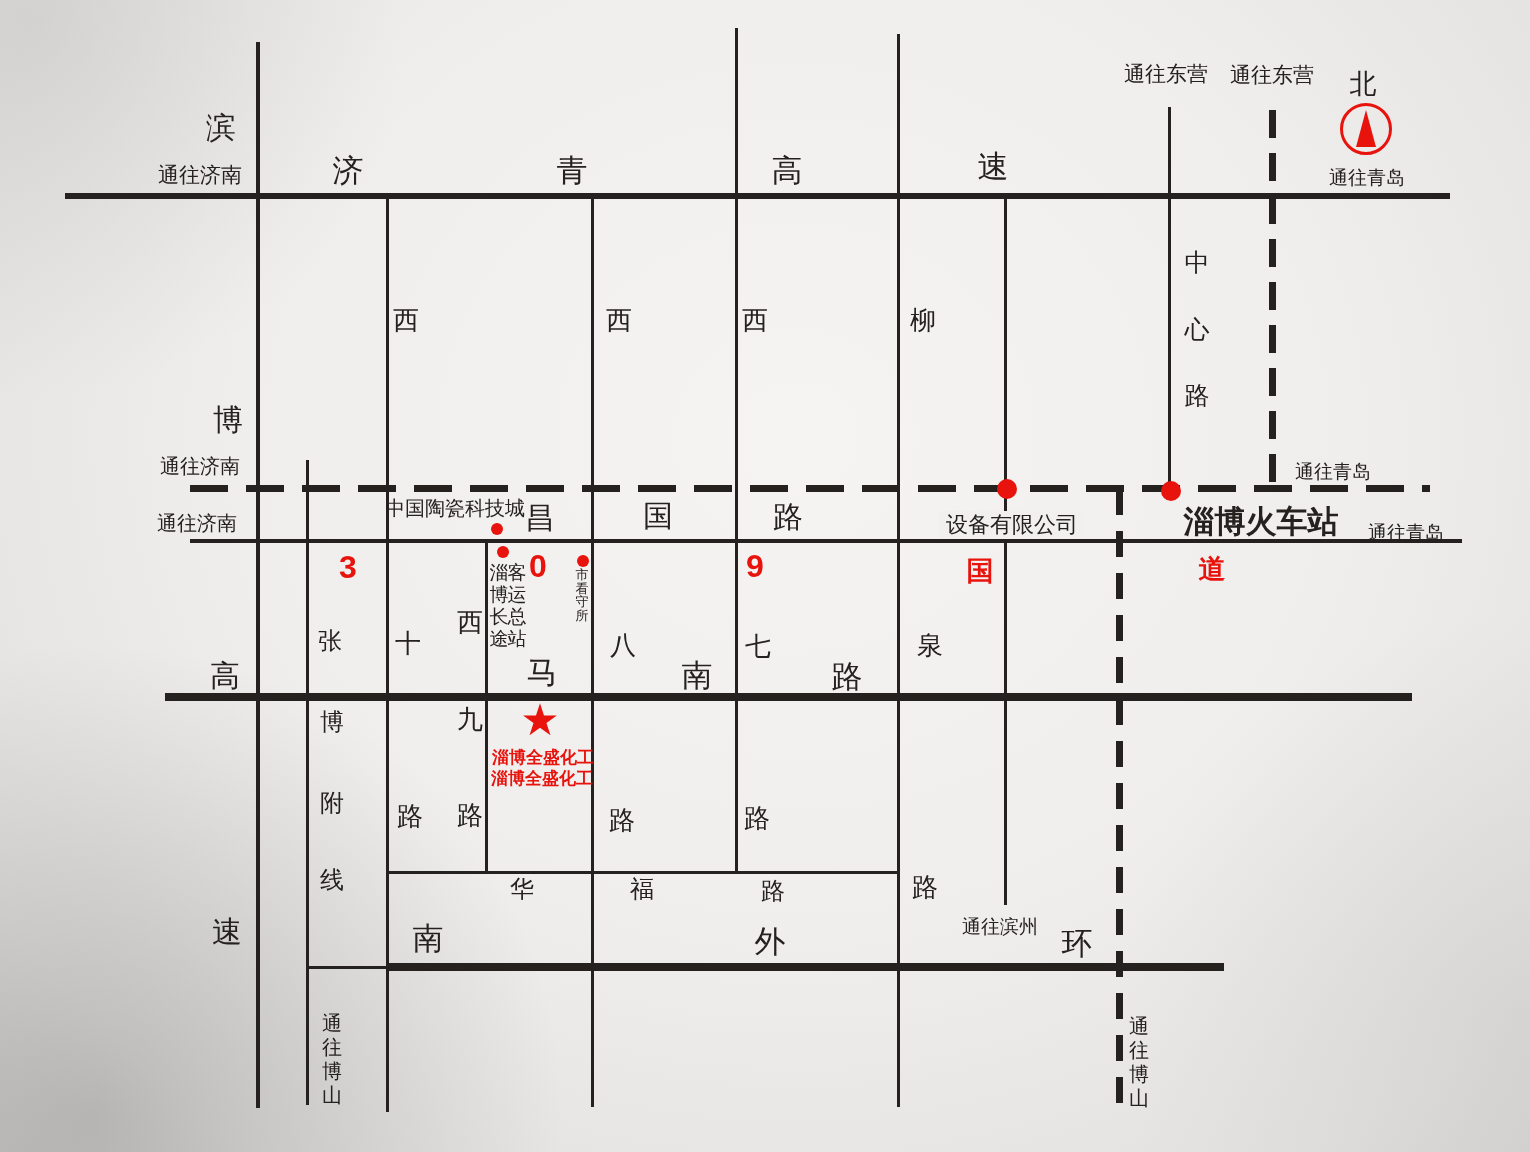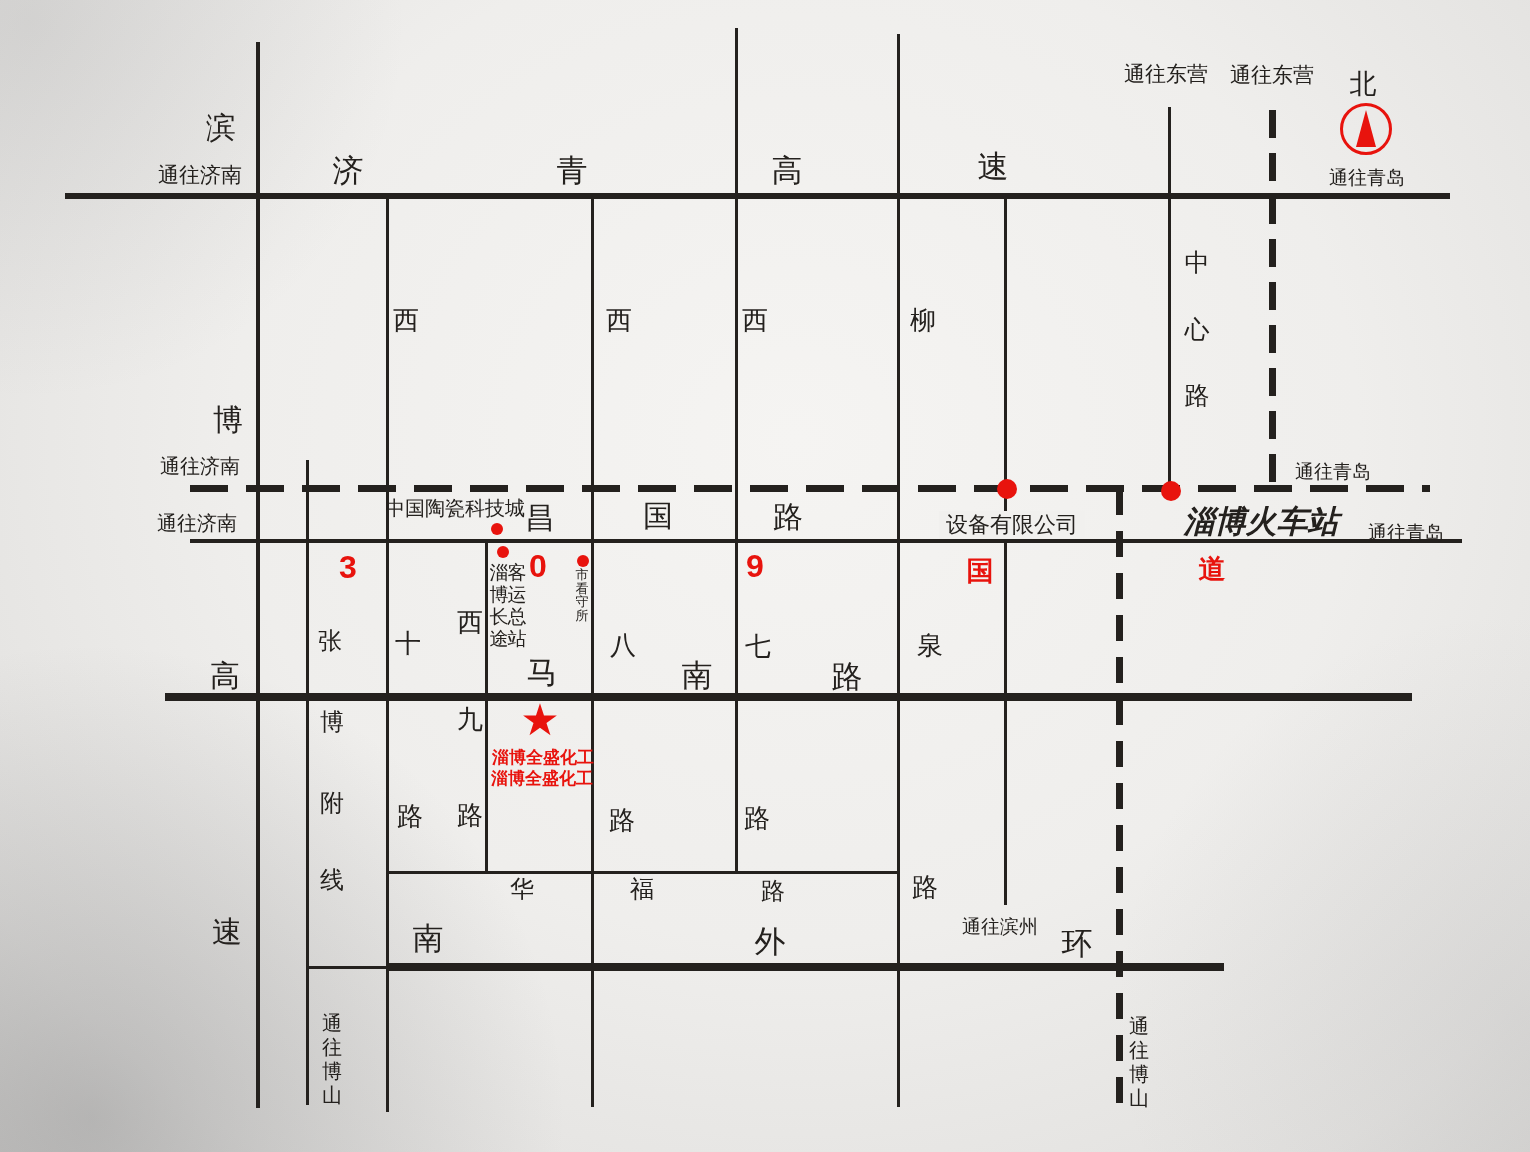--- a/index.html
+++ b/index.html
@@ -118,21 +118,21 @@
         <div>山</div>
       </div>
       <div class="lbl v" style="left: 1139px; top: 1062px; font-size: 20px;">
         <div>通</div>
         <div>往</div>
         <div>博</div>
         <div>山</div>
       </div>
       <div class="lbl" style="left: 455px; top: 508px; font-size: 20px;">中国陶瓷科技城</div>
       <div class="lbl bg" style="left: 1012px; top: 525px; font-size: 22px;">设备有限公司</div>
-      <div class="lbl bold" style="left: 1261px; top: 521px; font-size: 31px; font-style: italic;">淄博火车站</div>
+      <div class="lbl bold" style="left: 1261px; top: 521px; font-size: 31px;">淄博火车站</div>
       <div class="lbl" style="left: 1000px; top: 926px; font-size: 19px;">通往滨州</div>
       <div class="lbl v" style="left: 582px; top: 595px; font-size: 13px;">
         <div style="line-height: 1.05;">市</div>
         <div style="line-height: 1.05;">看</div>
         <div style="line-height: 1.05;">守</div>
         <div style="line-height: 1.05;">所</div>
       </div>
       <div class="lbl v" style="left: 499px; top: 606px; font-size: 19px;">
         <div style="line-height: 1.15;">淄</div>
         <div style="line-height: 1.15;">博</div>

